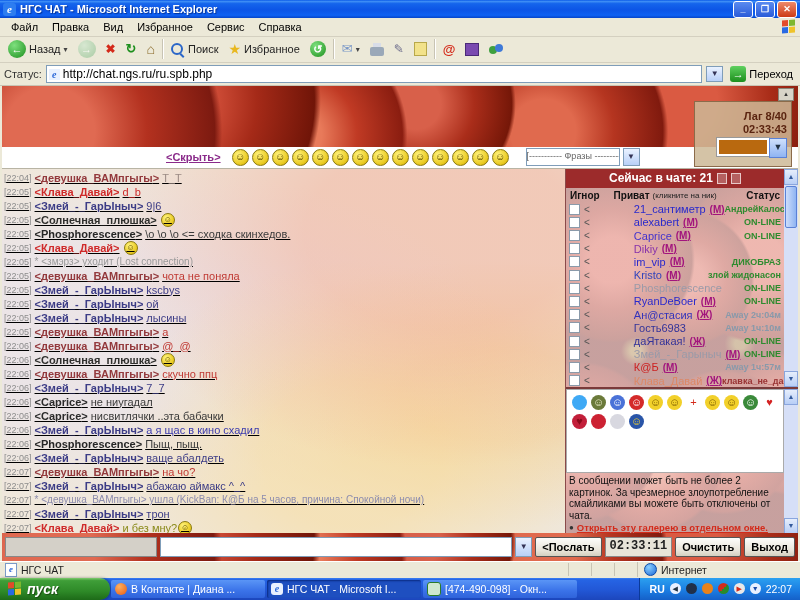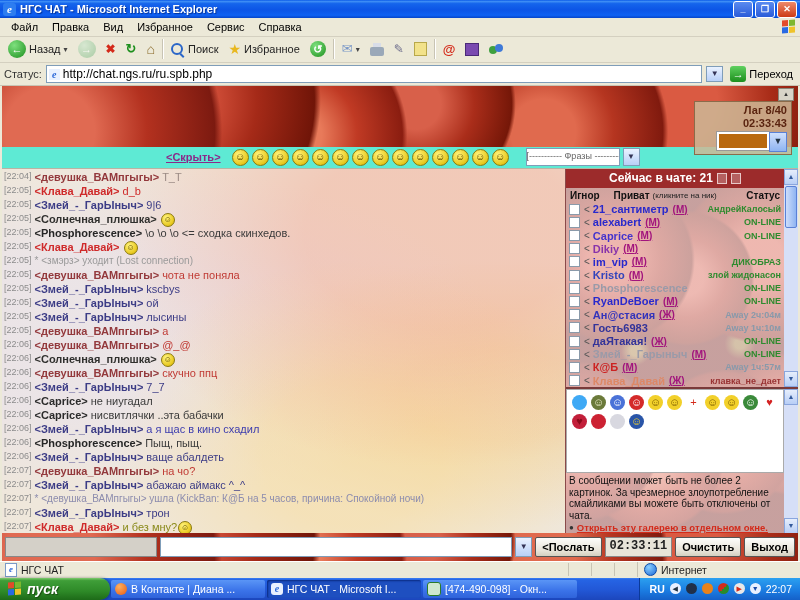--- a/index.html
+++ b/index.html
@@ -74,46 +74,46 @@
     radial-gradient(circle at 97% 70%, #e8765a 0 5%, #bb3722 12%, #851c10 20%, transparent 21%),
     radial-gradient(circle at 30% 50%, #9a8a3a 0 2%, transparent 6%),
     radial-gradient(circle at 75% 48%, #8a7a2e 0 2%, transparent 6%);}
 
   
   .page{flex:1;display:flex;flex-direction:column;border-left:2px solid #ece9d8;border-right:2px solid #ece9d8;}
   .banner{height:61px;position:relative;}
   .collapse-box{position:absolute;top:2px;right:4px;width:14px;height:11px;background:#d8d4c8;border:1px solid #8a8678;
     font-size:7px;line-height:10px;text-align:center;color:#333;}
   .lagclock{position:absolute;top:15px;right:6px;width:88px;background:rgba(205,185,150,.85);border:1px solid #8b6b4a;
-    padding:2px 4px;text-align:right;}
+    padding:8px 4px;text-align:right;}
   .lag-text,.clock-text{font-size:11px;font-weight:bold;color:#5a2410;line-height:13px;}
   .color-select{margin-top:2px;display:flex;justify-content:flex-end;}
   .color-swatch{width:48px;height:14px;background:#b9690f;border:2px solid #fff;outline:1px solid #999;}
   .color-chevron{width:16px;height:18px;background:linear-gradient(180deg,#cfe0fb,#8fb4f2);border:1px solid #5a81d6;
     color:#234;font-size:9px;text-align:center;line-height:17px;}
 
   
-  .smileybar{height:21px;background:#5eead4;border-bottom:1px solid #b8b4a4;display:flex;align-items:center;gap:3px;padding:0 6px;}
+  .smileybar{height:21px;background:#ffffff;border-bottom:1px solid #b8b4a4;display:flex;align-items:center;gap:3px;padding:0 6px;}
   .hide-link{margin-left:158px;font-size:11px;font-weight:bold;color:#8a2a8a;text-decoration:underline;}
   .smiley{width:15px;height:15px;border-radius:50%;background:radial-gradient(circle at 35% 30%,#fff27a,#e8c81e 70%,#b89a10);
     border:1px solid #8a7a10;color:#5a4a00;font-size:10px;line-height:14px;text-align:center;}
   .phrases-select{margin-left:14px;width:92px;height:16px;background:#fff;border:1px solid #7f9db9;
     font-size:9px;color:#666;line-height:15px;text-align:center;overflow:hidden;white-space:nowrap;}
   .phrases-chevron{width:15px;height:16px;background:linear-gradient(180deg,#eaf2ff,#b8d0f8);border:1px solid #7f9db9;
     font-size:8px;color:#335;text-align:center;line-height:15px;}
 
   
   .content{height:364px;display:flex;}
   .chatlog{flex:1;background-color:#efe7db;background-image:
     radial-gradient(ellipse at 78% 18%, rgba(244,166,142,.45) 0 22%, transparent 55%),
     radial-gradient(ellipse at 62% 78%, rgba(250,220,150,.5) 0 18%, transparent 48%),
     radial-gradient(ellipse at 18% 45%, rgba(232,226,240,.55) 0 28%, transparent 60%),
     radial-gradient(ellipse at 88% 62%, rgba(242,198,120,.4) 0 14%, transparent 42%);
     padding:2px 0 0 2px;overflow:hidden;}
-  .msg{height:14px;white-space:nowrap;overflow:hidden;font-size:11px;display:flex;align-items:flex-start;}
+  .msg{height:14px;white-space:nowrap;overflow:hidden;font-size:11px;display:flex;align-items:center;text-decoration:underline;}
   .msg .time{color:#8c8c8c;font-size:9px;margin-right:3px;}
   .msg .nick{font-weight:bold;margin-right:3px;}
   .msg .nick::before{content:"<";}
   .msg .nick::after{content:">";}
   .msg.sys .text{font-size:10px;}
   .inline-smiley{width:12px;height:12px;border-radius:50%;display:inline-block;
     background:radial-gradient(circle at 35% 30%,#fff27a,#e8c81e 70%,#b89a10);border:1px solid #8a7a10;
     color:#5a4a00;font-size:8px;line-height:11px;text-align:center;margin-left:1px;}
 
   
@@ -126,21 +126,21 @@
     font-size:12px;font-weight:bold;}
   .pt-ico{width:8px;height:9px;border:1px solid #e8c8c8;background:rgba(255,255,255,.25);}
   .col-head{height:15px;display:flex;align-items:center;font-size:10px;font-weight:bold;color:#111;padding:0 4px;}
   .col-head .privat{margin-left:14px;}
   .col-head .hint{font-weight:normal;font-size:8px;margin-left:3px;color:#222;}
   .col-head .status{margin-left:auto;}
   .user-rows{flex:1;}
   .user-row{height:13.2px;display:flex;align-items:center;padding:0 3px;white-space:nowrap;overflow:hidden;}
   .checkbox{width:9px;height:9px;background:#fff;border:1px solid #8a9aaa;margin-right:4px;flex:none;}
   .u-lt{color:#555;font-size:10px;margin-right:3px;}
-  .u-nick{font-size:11px;font-weight:bold;}
+  .u-nick{font-size:11px;font-weight:normal;margin-left:41px;}
   .u-gender{font-size:10px;font-weight:bold;color:#a2147d;text-decoration:underline;margin-left:4px;}
   .u-gender::before{content:"(";}
   .u-gender::after{content:")";}
   .u-status{margin-left:auto;font-size:9px;font-weight:bold;}
 
   
   .xp-scroll{width:14px;background:#d6dff7;display:flex;flex-direction:column;justify-content:space-between;flex:none;}
   .sc-arrow{height:14px;background:linear-gradient(180deg,#e6eefc,#b8cef6);border:1px solid #8aa6dd;
     font-size:7px;color:#335a9c;text-align:center;line-height:13px;}
   .sc-thumb{flex:none;height:40px;margin:1px;background:linear-gradient(90deg,#cdddfb,#8fb4f2);border:1px solid #5a81d6;border-radius:2px;}

